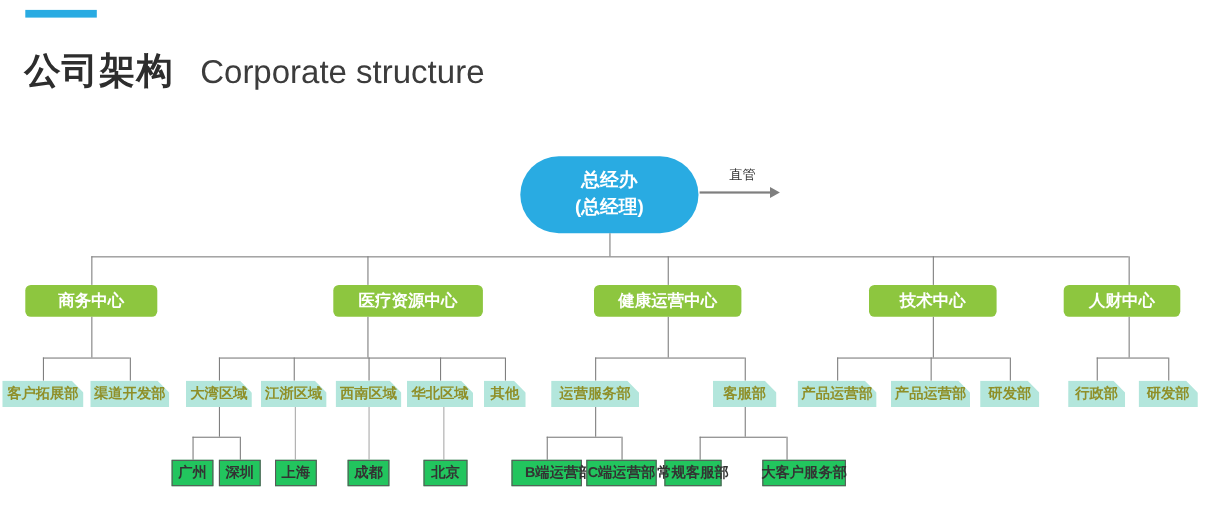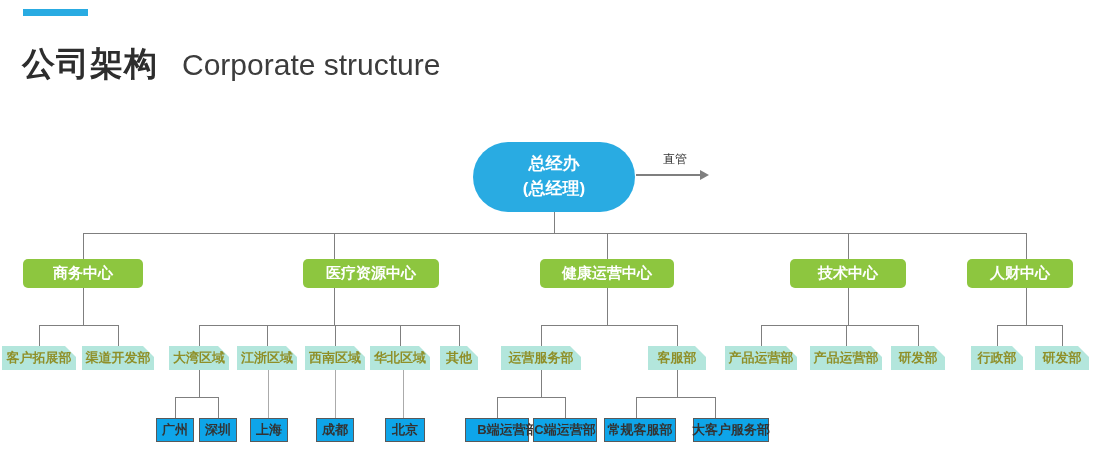--- a/index.html
+++ b/index.html
@@ -14,21 +14,21 @@
   .node{position:absolute;display:flex;align-items:center;justify-content:center;
         box-sizing:border-box;text-align:center;white-space:nowrap;}
   .root{left:473px;top:142px;width:162px;height:70px;background:#29ABE2;color:#fff;
         border-radius:35px;font-size:17px;font-weight:bold;flex-direction:column;line-height:1.45;}
   .grayb{left:711px;top:161px;width:79px;height:30px;background:#858585;color:#fff;
         border-radius:5px;font-size:15px;font-weight:bold;}
   .green{top:259px;height:29px;background:#8DC63F;color:#fff;border-radius:5px;
         font-size:15px;font-weight:bold;}
   .teal{top:346px;height:24px;background:#B3E6DC;color:#8F8F28;font-size:13px;font-weight:bold;
         clip-path:polygon(0 0,calc(100% - 11px) 0,100% 11px,100% 100%,0 100%);}
-  .white{top:418px;height:24px;background:#0ea5e9;border:1px solid #595959;color:#333;
+  .white{top:418px;height:24px;background:#22c55e;border:1px solid #595959;color:#333;
         font-size:13px;font-weight:600;}
   
   .line-h{position:absolute;height:1px;background:#7F7F7F;}
   .line-v{position:absolute;width:1px;background:#7F7F7F;}
   .light{background:#ABABAB;}
   
   .arrow-line{position:absolute;left:636px;top:174px;width:65px;height:2px;background:#7F7F7F;}
   .arrow-head{position:absolute;left:700px;top:170px;width:0;height:0;
         border-top:5px solid transparent;border-bottom:5px solid transparent;
         border-left:9px solid #7F7F7F;}
@@ -37,21 +37,21 @@
   
   #c0{left:23px;width:120px;} #c1{left:266px;width:136px;margin-left:37px;} #c2{left:540px;width:134px;}
   #c3{left:790px;width:116px;} #c4{left:967px;width:106px;}
   #d0{left:2px;width:74px;} #d1{left:82px;width:72px;} #d2{left:169px;width:60px;}
   #d3{left:237px;width:60px;} #d4{left:305px;width:60px;} #d5{left:370px;width:60px;}
   #d6{left:440px;width:38px;} #d7{left:501px;width:80px;} #d8{left:648px;width:58px;}
   #d9{left:725px;width:72px;} #d10{left:810px;width:72px;} #d11{left:891px;width:54px;}
   #d12{left:971px;width:52px;} #d13{left:1035px;width:54px;}
   #s0{left:156px;width:38px;} #s1{left:199px;width:38px;} #s2{left:250px;width:38px;}
   #s3{left:316px;width:38px;} #s4{left:385px;width:40px;} #s5{left:465px;width:64px;padding-left:22px;}
-  #s6{left:533px;width:64px;} #s7{left:604px;width:72px;} #s8{left:693px;width:76px;}
+  #s6{left:533px;width:64px;} #s7{left:604px;width:52px;} #s8{left:693px;width:76px;}
 </style>
 </head>
 <body>
 
 <div class="slide">
 
   <div class="accent-bar"></div>
   <h1 class="title"><span class="zh">公司架构</span><span class="en">Corporate structure</span></h1>
 
   <div class="node root" id="root">

